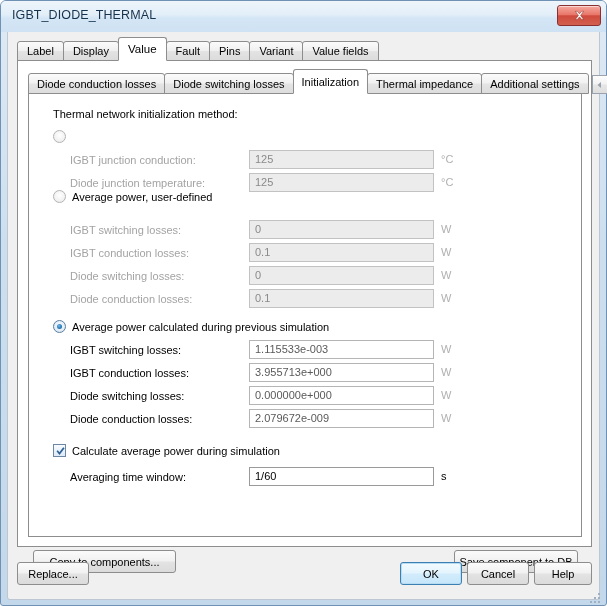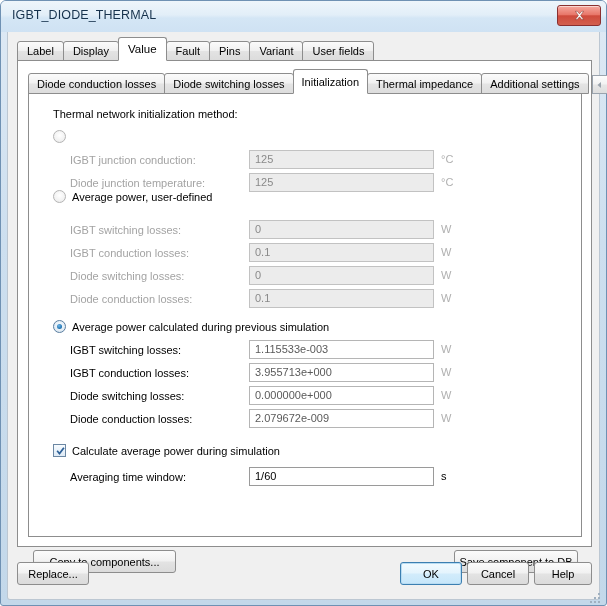--- a/index.html
+++ b/index.html
@@ -328,21 +328,21 @@
       <div class="tab">
           <span>Fault</span>
         </div>
       <div class="tab">
           <span>Pins</span>
         </div>
       <div class="tab">
           <span>Variant</span>
         </div>
       <div class="tab">
-          <span>User fields</span>
+          <span>Value fields</span>
         </div>
     </div>
 
     <div id="tabpage-outer">
 
       <div class="tabstrip-inner">
         <div class="tab-inner">
             <span>Diode conduction losses</span>
           </div>
         <div class="tab-inner">

